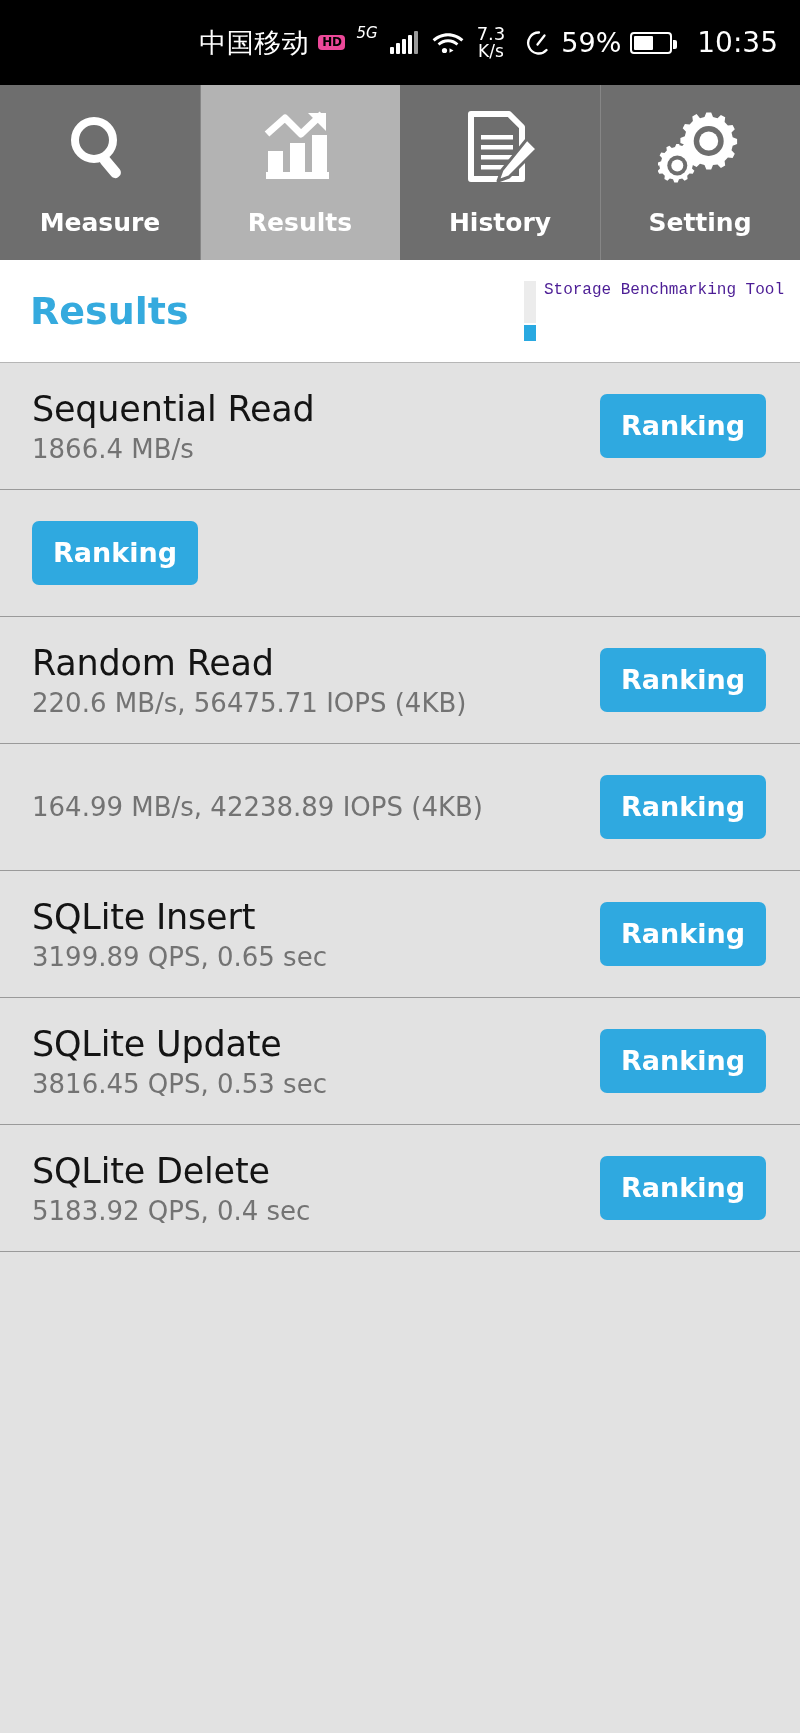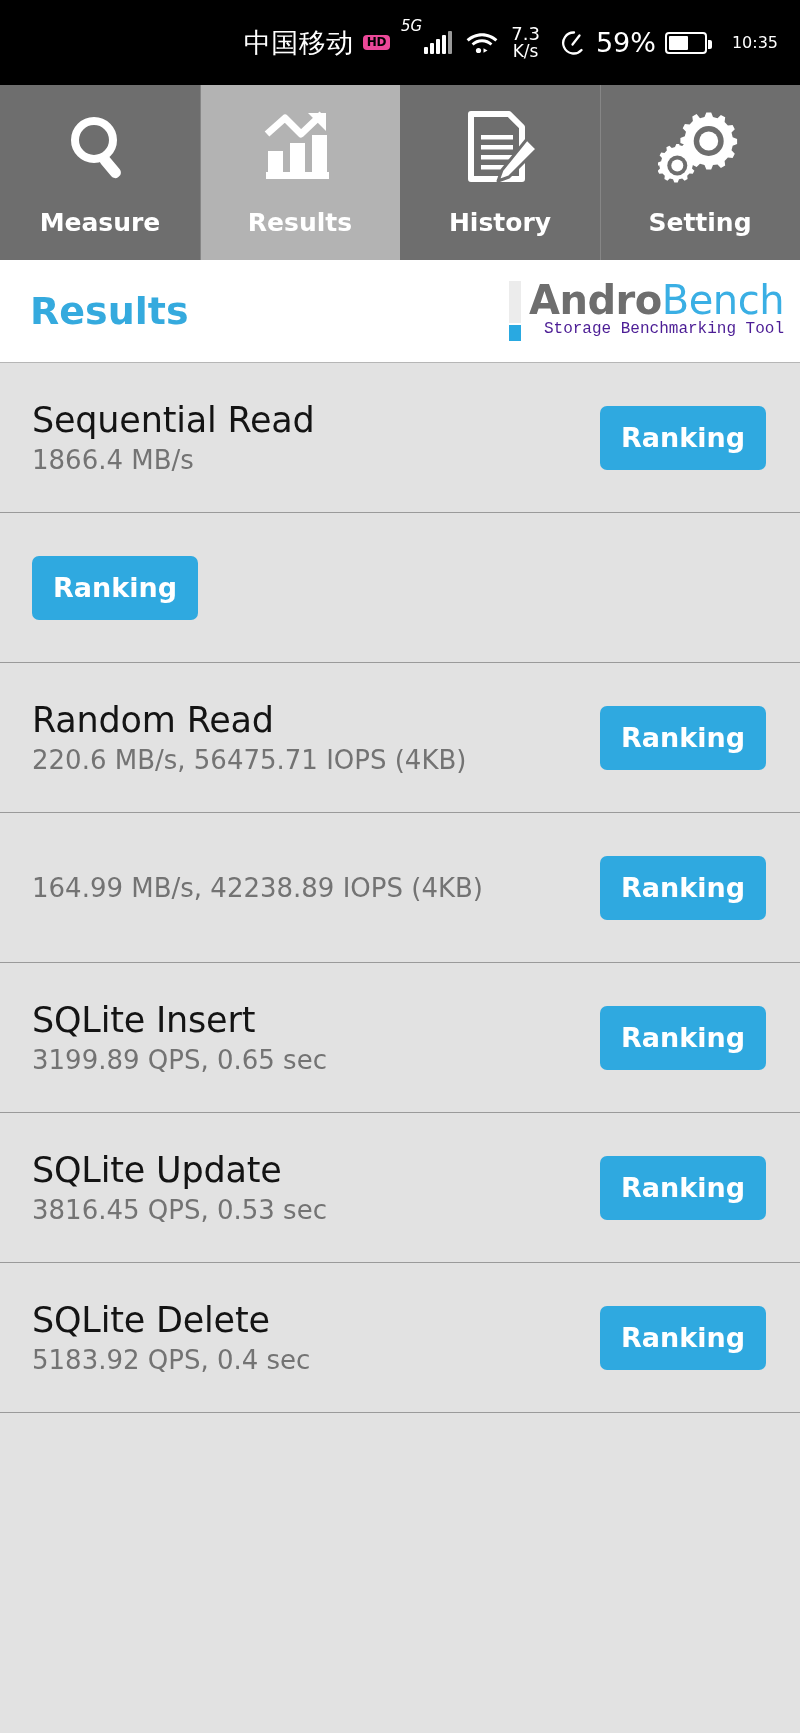--- a/index.html
+++ b/index.html
@@ -31,21 +31,21 @@
     display: inline-block;
     background: #ec4899;
     color: #000;
     font-size: 12px;
     font-weight: bold;
     border-radius: 4px;
     padding: 1px 4px 2px 4px;
     line-height: 1;
     letter-spacing: -0.4px;
   }
-  .sb-5g-wrap { display: flex; align-items: flex-start; gap: 2px; margin-left: 2px; font-style: italic; }
+  .sb-5g-wrap { display: flex; align-items: flex-end; gap: 12px; margin-left: 2px; font-style: italic; }
   .sb-5g { font-size: 15px; line-height: 1; position: relative; top: -13px; }
   .sig-bars { display: flex; align-items: flex-end; gap: 2px; height: 22px; }
   .sig-bars i { display: block; width: 4px; background: #fff; border-radius: 1px; }
   .sig-bars i:nth-child(1) { height: 7px; }
   .sig-bars i:nth-child(2) { height: 11px; }
   .sig-bars i:nth-child(3) { height: 15px; }
   .sig-bars i:nth-child(4) { height: 19px; }
   .sig-bars i:nth-child(5) { height: 23px; background:#9a9a9a; }
   .sb-wifi { margin-left: 5px; display:flex; align-items:center; }
   .sb-speed {
@@ -57,21 +57,21 @@
   .sb-batt-icon {
     width: 42px; height: 22px; border: 2px solid #fff; border-radius: 4px;
     position: relative; display: flex; align-items: center; padding: 2px;
   }
   .sb-batt-icon::after {
     content: ""; position: absolute; right: -7px; top: 6px;
     width: 4px; height: 9px; background: #fff; border-radius: 0 2px 2px 0;
   }
   .sb-batt-fill { height: 100%; width: 55%; background: #fff; border-radius: 1px; }
   .sb-pct { font-size: 27px; }
-  .sb-time { font-size: 16px; margin-left: 16px; }
+  .sb-time { font-size: 28px; margin-left: 16px; }
 
   
   .tabbar { display: flex; height: 175px; background: #6e6e6e; }
   .tab {
     flex: 1 1 0;
     background: #6e6e6e;
     display: flex; flex-direction: column;
     align-items: center; justify-content: center;
     gap: 20px;
     position: relative;
@@ -110,21 +110,21 @@
   .logo-word .andro { color: #6e6e6e; font-weight: bold; }
   .logo-word .bench { color: #3aafe4; font-weight: normal; }
   .logo-tag {
     font-size: 16px; color: #4c1d95; margin-top: 0;
     font-family: Liberation Mono, monospace;
   }
 
   
   .result-list { background: #e2e2e2; }
   .result-row {
-    height: 150px;
+    height: 127px;
     border-bottom: 1px solid #9a9a9a;
     display: flex; align-items: center;
     padding: 0 34px 0 32px;
     background: #e2e2e2;
   }
   .row-texts { flex: 1 1 auto; display: flex; flex-direction: column; gap: 5px; }
   .row-title {
     font-size: 35px; color: #141414; font-weight: normal;
     font-family: "DejaVu Sans", sans-serif; letter-spacing: -0.2px;
   }
@@ -251,23 +251,20 @@
   </div>
 
   <div class="header">
     <div class="page-title">Results</div>
     <div class="logo">
       <div class="logo-bar">
         <div class="seg1"></div>
         <div class="seg2"></div>
       </div>
       <div class="logo-text">
-        <div class="logo-word">
-          <span class="andro">Andro</span><span class="bench">Bench</span>
-        </div>
         <div class="logo-tag">Storage Benchmarking Tool</div>
       </div>
     </div>
   </div>
 
   <div class="result-list">
 
     <div class="result-row">
       <div class="row-texts">
         <div class="row-title">Sequential Read</div>

